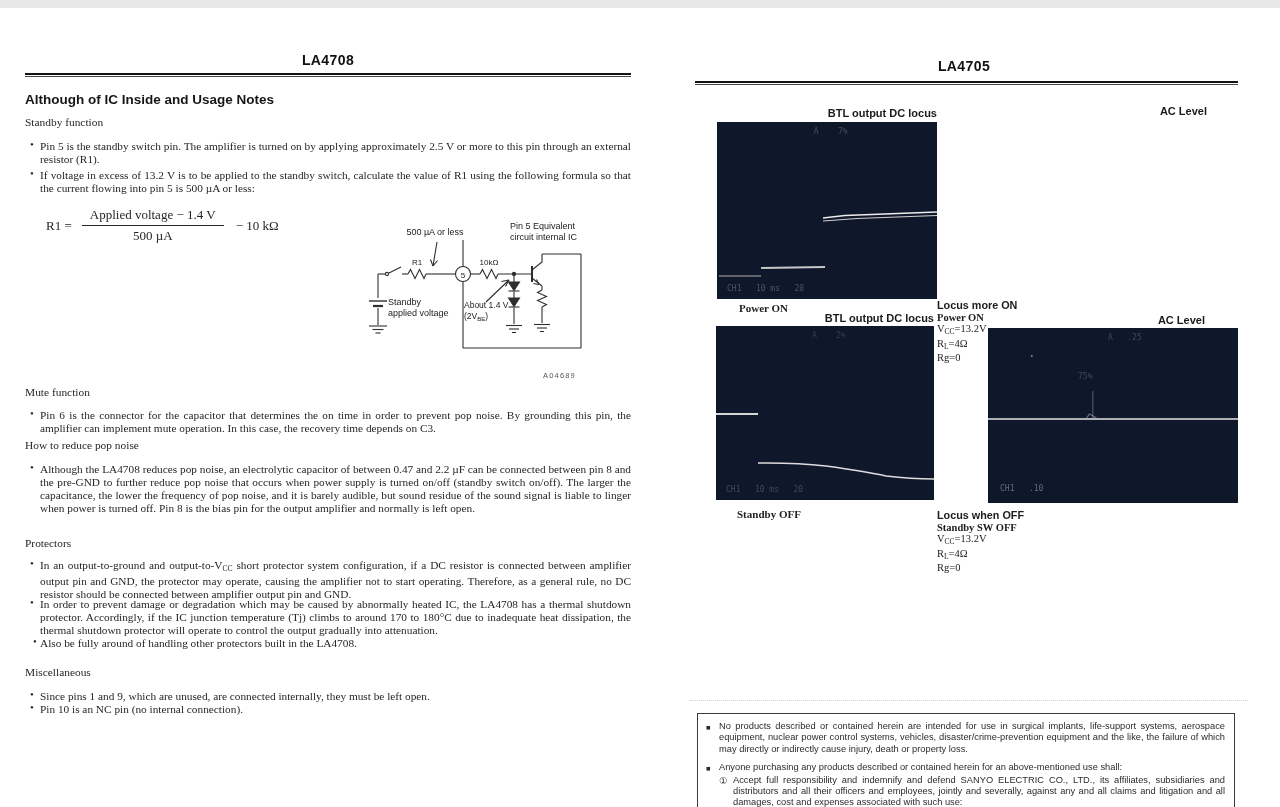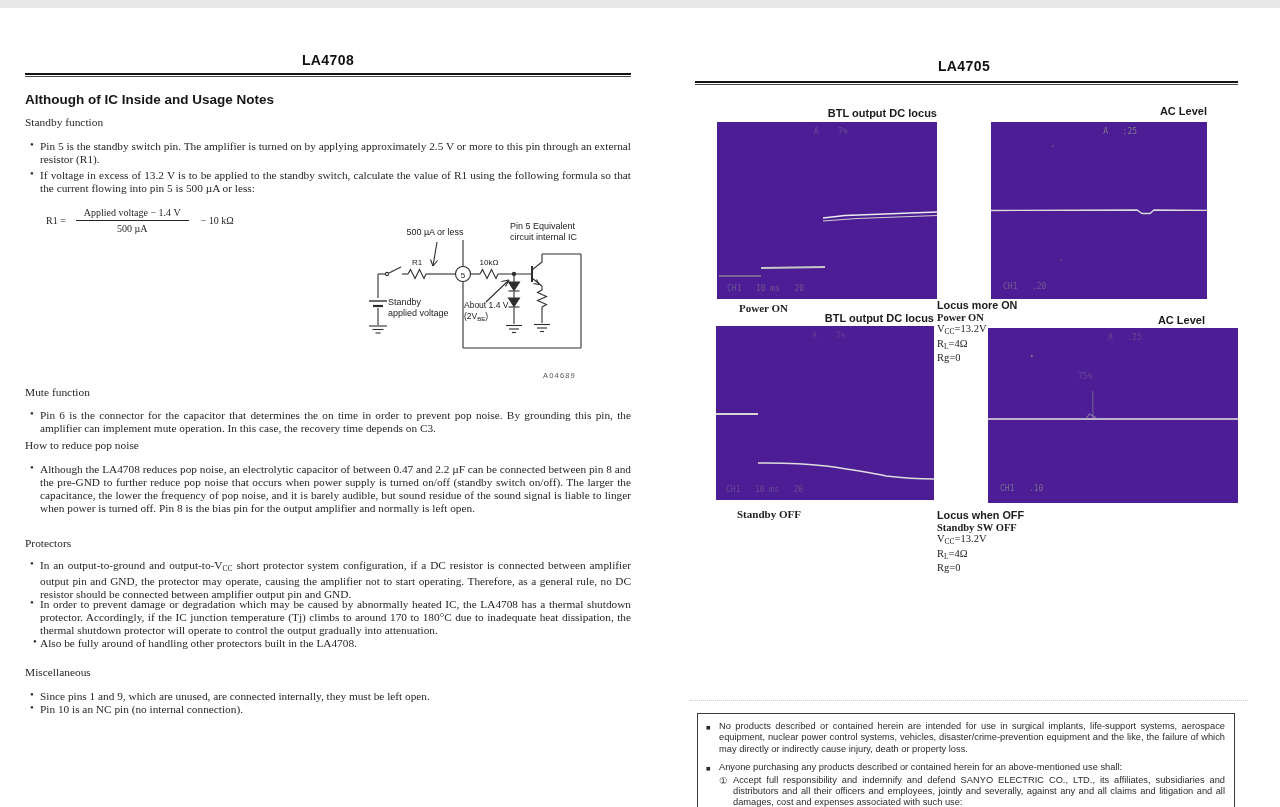--- a/index.html
+++ b/index.html
@@ -22,31 +22,31 @@
     font-family:"Liberation Sans",sans-serif; font-weight:bold; font-size:13.5px; color:#161616; }
   .sechead { position:absolute; left:25px; font-size:11.4px; }
   .bullet { position:absolute; left:40px; width:591px; text-align:justify;
             font-size:11.3px; line-height:13px; }
   .b-dot { position:absolute; left:-10px; top:-2px; font-size:11px; }
   .b-dot.tight { left:-7px; }
   sub.cc { font-size:7.5px; vertical-align:-2px; }
 
   
   .formula { position:absolute; left:46px; top:199px; display:flex; align-items:center;
-             font-size:10px; }
+             font-size:13px; }
   .frac { display:inline-flex; flex-direction:column; text-align:center; margin-left:10px; }
   .frac .fnum { padding:0 8px 2px 8px; border-bottom:1px solid #262626; }
   .frac .fden { padding-top:2px; }
   .ftail { margin-left:12px; }
 
   
   .circuit { position:absolute; left:338px; top:210px; width:305px; height:168px; }
 
   
-  .scope { position:absolute; background:#4c1d95; overflow:hidden; }
+  .scope { position:absolute; background:#0f172a; overflow:hidden; }
   .scope svg { position:absolute; left:0; top:0; width:100%; height:100%; }
   .scope-title { position:absolute; text-align:right; font-family:"Liberation Sans",sans-serif;
                  font-weight:bold; font-size:11px; color:#1a1a1a; }
   .osd { position:absolute; color:#8d8d8d; font-family:"DejaVu Sans Mono",monospace;
          font-size:8px; white-space:pre; }
   .caption { position:absolute; font-size:11px; font-weight:600; color:#1e1e1e; }
   .cond { position:absolute; font-size:10.5px; line-height:11.6px; color:#1c1c1c; width:120px; }
   .cond .c1 { font-family:"Liberation Sans",sans-serif; font-weight:bold; font-size:10.8px; }
   .cond .c2 { font-weight:bold; }
 
@@ -208,29 +208,20 @@
       <path d="M44 146 L108 145" stroke="#c8c8c8" stroke-width="1.8" fill="none"></path>
       <path d="M106 96 L128 93.5 L220 90" stroke="#ececec" stroke-width="1.4" fill="none"></path>
       <path d="M106 99 L140 96.5 L220 93.5" stroke="#cfcfcf" stroke-width="1.1" fill="none"></path>
     </svg>
     <span class="osd" style="left:44%; top:5px; opacity:.45">A    7%</span>
     <span class="osd" style="left:10px; bottom:6px; opacity:.5">CH1   10 ms   20</span>
   </div>
   <div class="caption" style="left:739px; top:294px">Power ON</div>
 
   <div class="scope-title" style="left:991px; top:97px; width:216px">AC Level</div>
-  <div class="scope" style="left:991px; top:114px; width:216px; height:177px">
-    <svg viewBox="0 0 216 177" preserveAspectRatio="none">
-      <path d="M0 88.5 L146 88 L151 91.5 L159 91.5 L163 88 L216 88.3" stroke="#dcdcdc" stroke-width="1.3" fill="none"></path>
-      <circle cx="62" cy="24" r="0.8" fill="#777"></circle>
-        <circle cx="70" cy="138" r="0.8" fill="#666"></circle>
-    </svg>
-    <span class="osd" style="left:52%; top:5px; opacity:.85">A   :25</span>
-    <span class="osd" style="left:12px; bottom:8px; opacity:.55">CH1   .20</span>
-  </div>
 
   <div class="cond" style="left:937px; top:292px">
     <div class="c1">Locus more ON</div>
     <div class="c2">Power ON</div>
     <div><span>V</span><sub class="cc">CC</sub><span>=13.2V</span></div>
     <div><span>R</span><sub class="cc">L</sub><span>=4Ω</span></div>
     <div>Rg=0</div>
   </div>
 
   <div class="scope-title" style="left:716px; top:304px; width:218px">BTL output DC locus</div>

